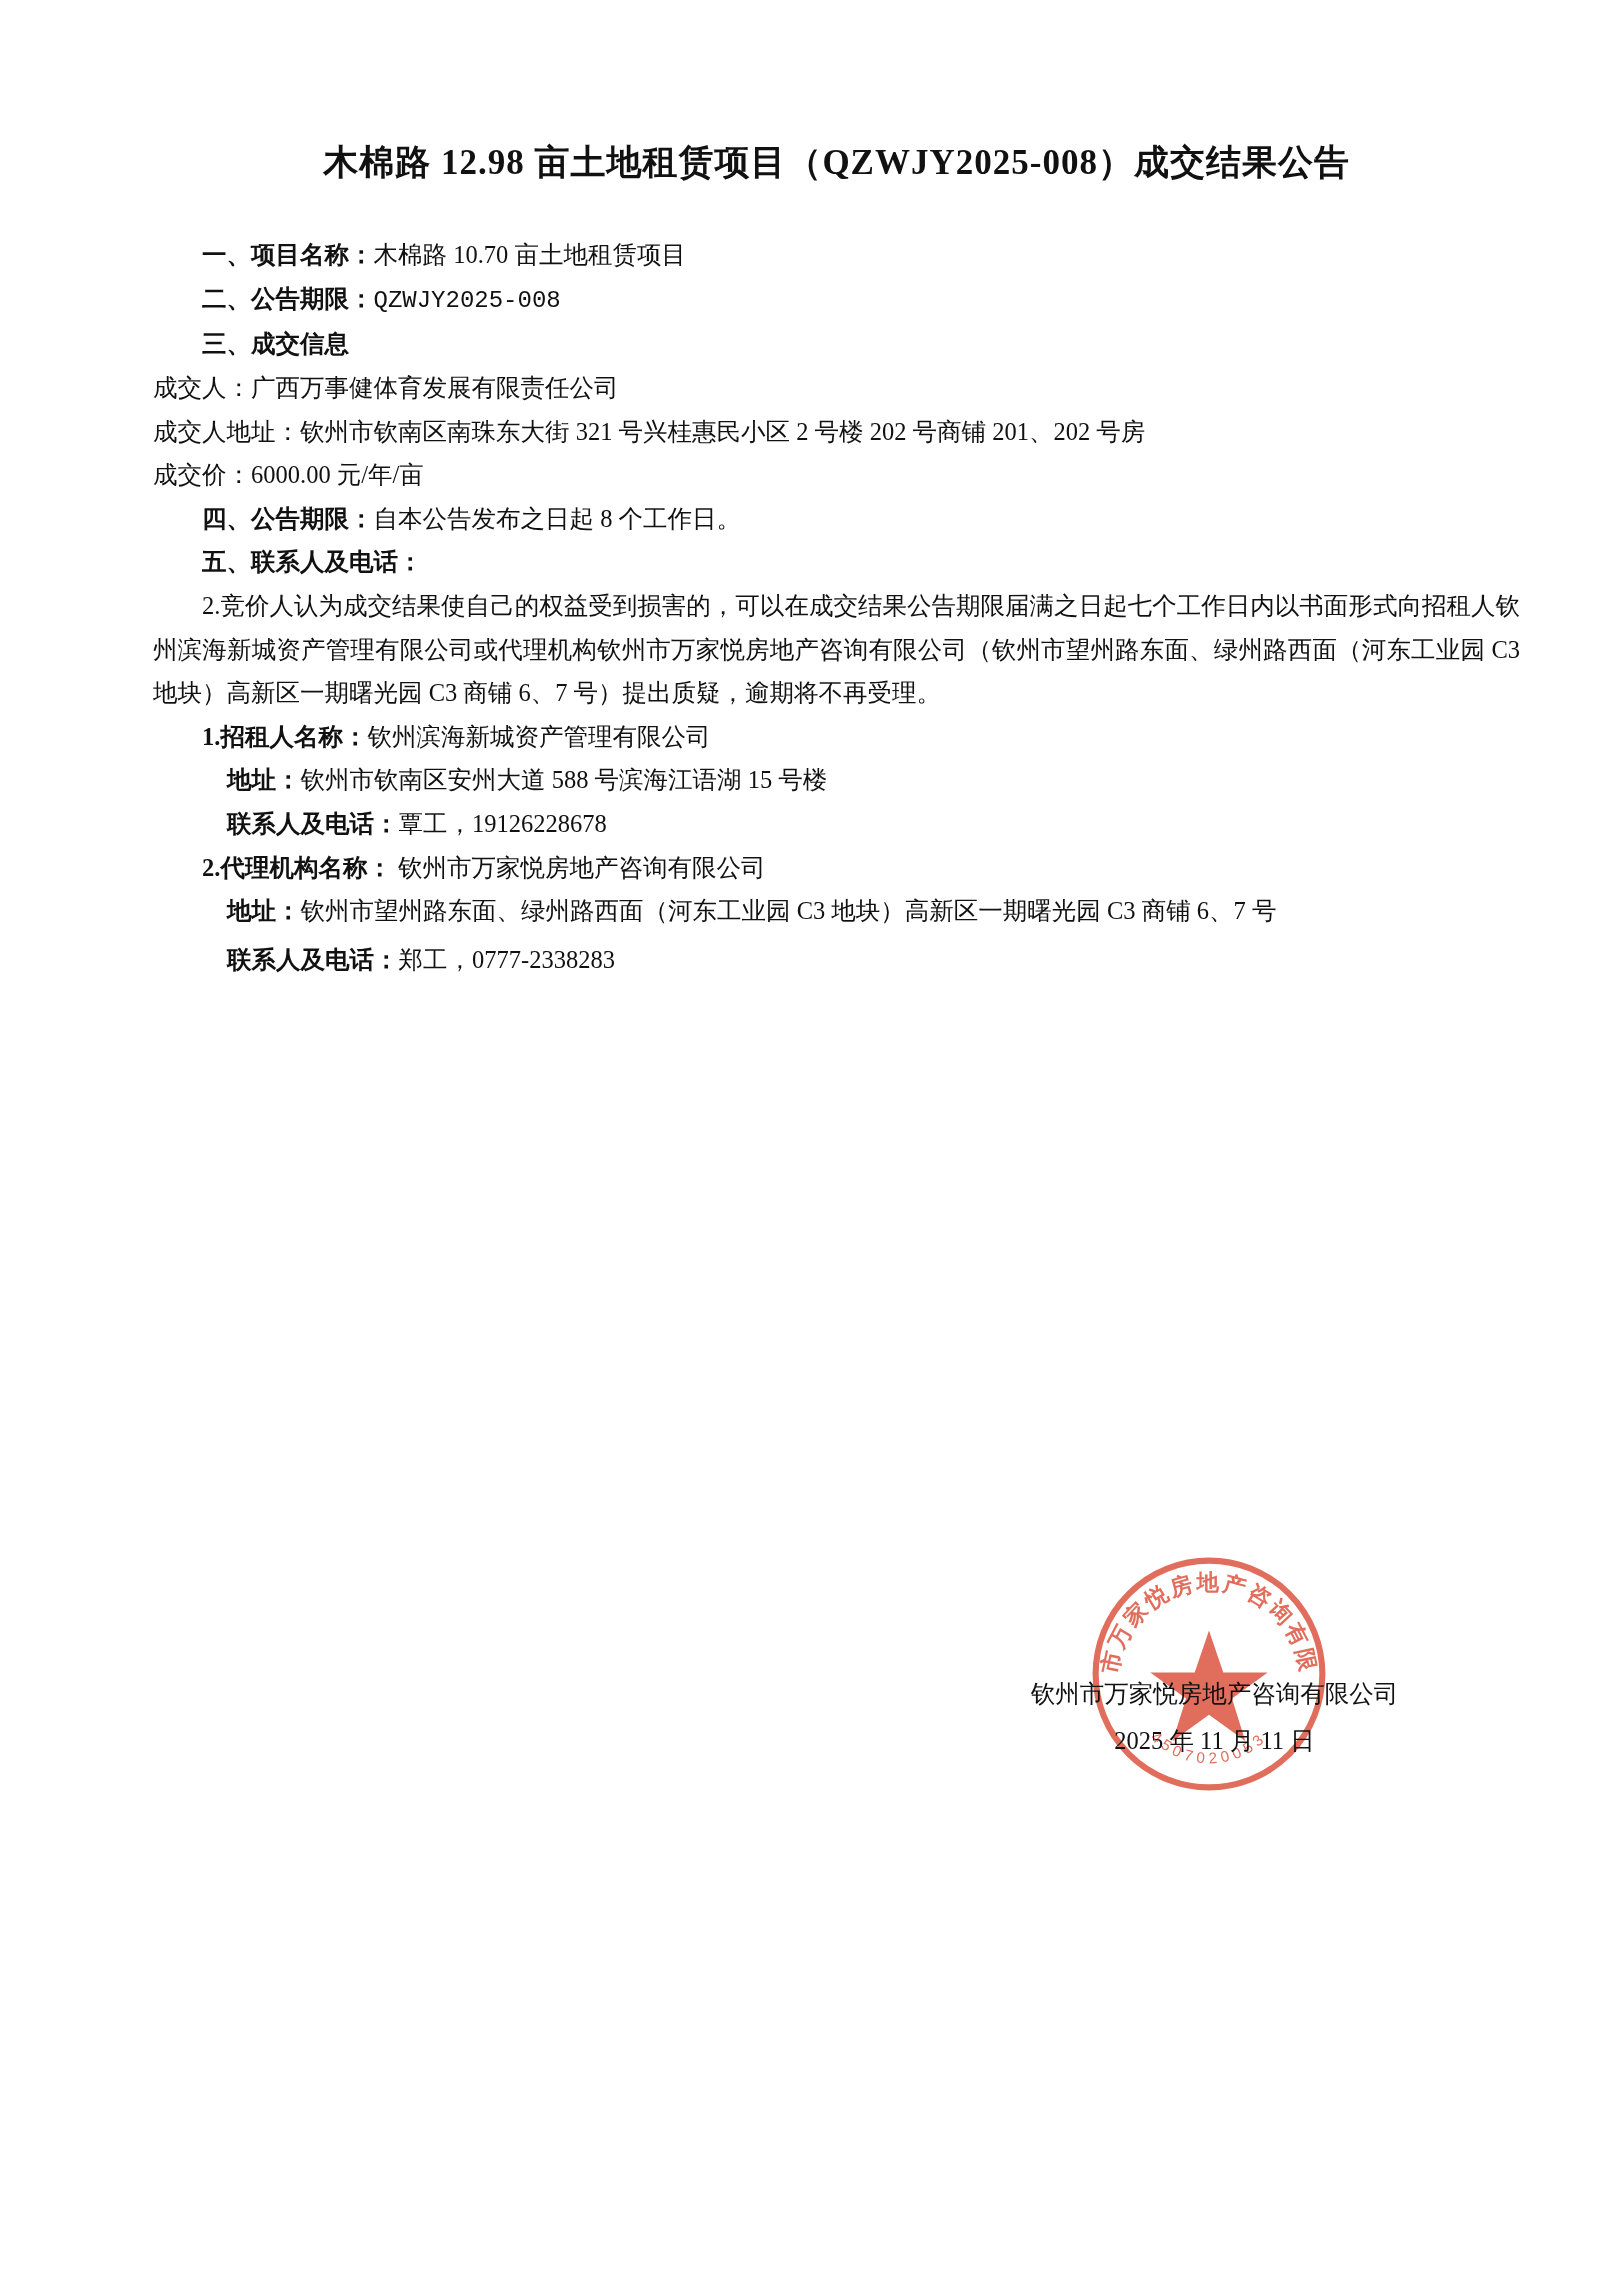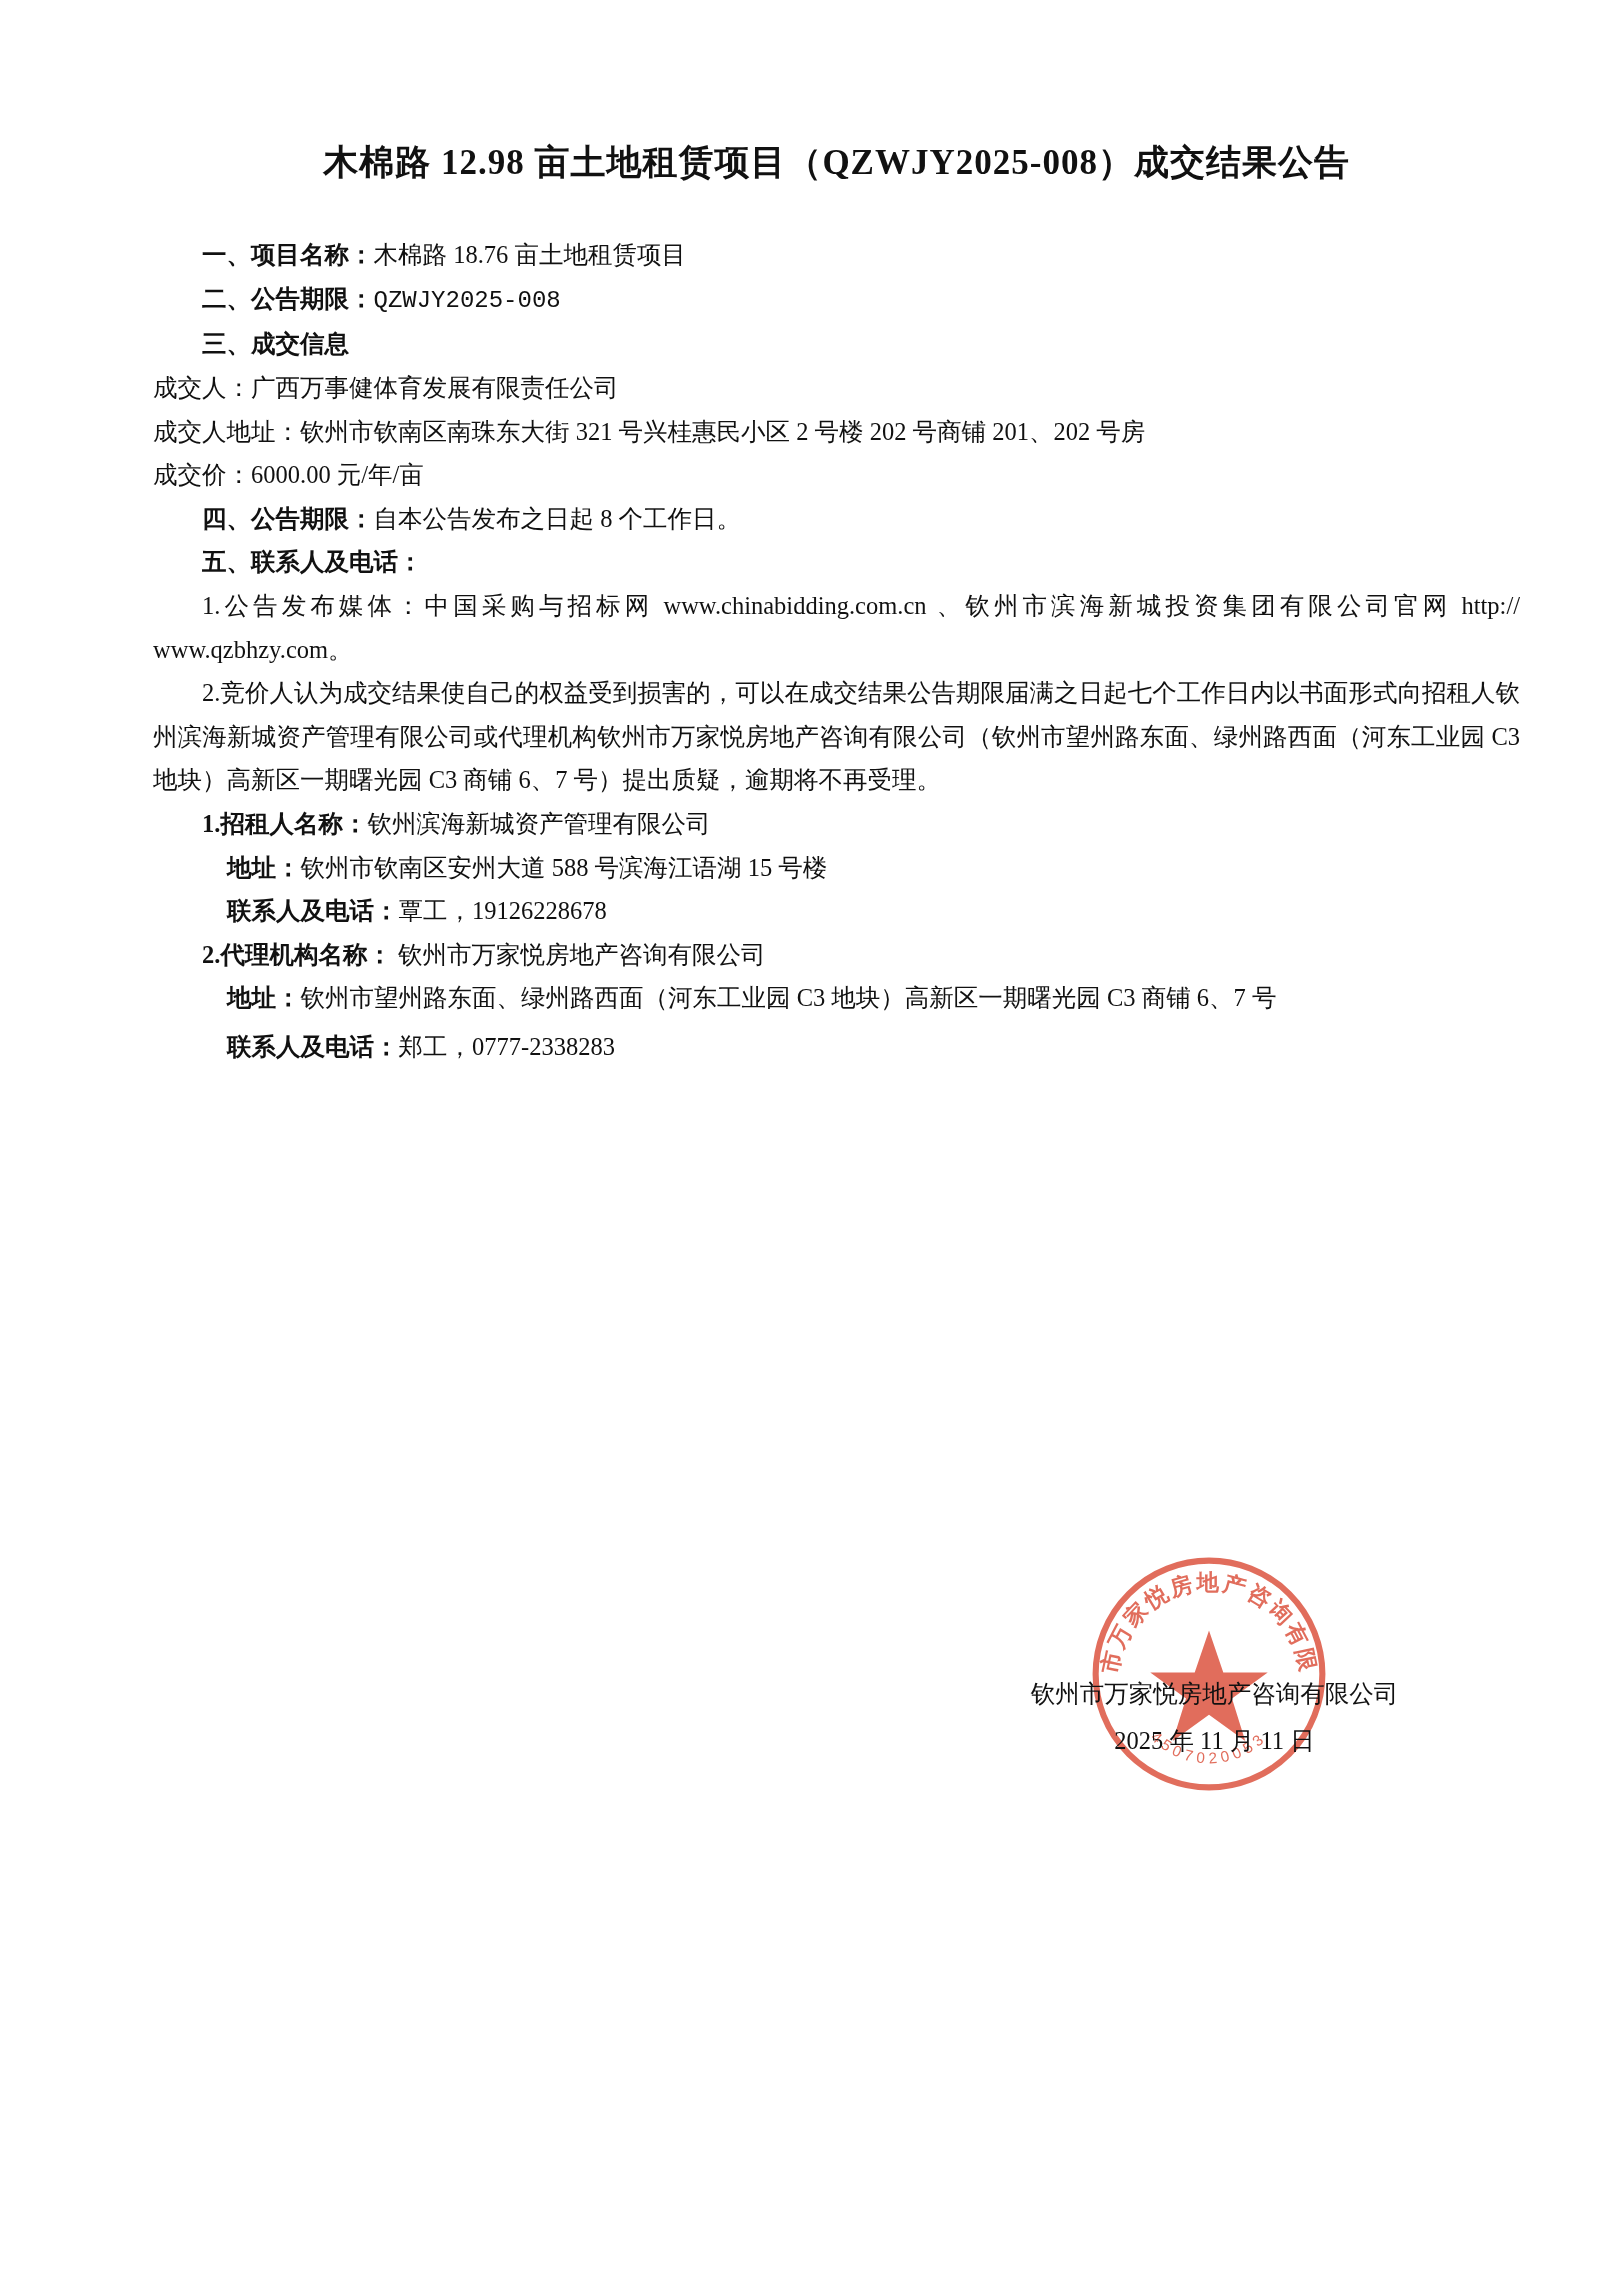--- a/index.html
+++ b/index.html
@@ -90,40 +90,39 @@
 </head>
 <body>
 
 <div class="page">
 
   <h1 class="doc-title">木棉路 12.98 亩土地租赁项目（QZWJY2025-008）成交结果公告</h1>
 
   <div class="block">
 
     <div class="sec-head">
-      <span>一、项目名称：</span><span class="normal">木棉路 18.76 亩土地租赁项目</span>
+      <span>一、项目名称：</span><span class="normal">木棉路 10.70 亩土地租赁项目</span>
     </div>
 
     <div class="sec-head">
       <span>二、公告期限：</span><span class="normal mono">QZWJY2025-008</span>
     </div>
 
     <div class="sec-head">三、成交信息</div>
 
     <div class="line">成交人：广西万事健体育发展有限责任公司</div>
     <div class="line">成交人地址：钦州市钦南区南珠东大街 321 号兴桂惠民小区 2 号楼 202 号商铺 201、202 号房</div>
     <div class="line">成交价：6000.00 元/年/亩</div>
 
     <div class="sec-head">
       <span>四、公告期限：</span><span class="normal">自本公告发布之日起 8 个工作日。</span>
     </div>
 
     <div class="sec-head">五、联系人及电话：</div>
 
-    <div class="para">1.公告发布媒体：中国采购与招标网 www.chinabidding.com.cn 、钦州市滨海新城投资集团有限公司官网 http:// www.qzbhzy.com。</div>
     <div class="para">2.竞价人认为成交结果使自己的权益受到损害的，可以在成交结果公告期限届满之日起七个工作日内以书面形式向招租人钦州滨海新城资产管理有限公司或代理机构钦州市万家悦房地产咨询有限公司（钦州市望州路东面、绿州路西面（河东工业园 C3 地块）高新区一期曙光园 C3 商铺 6、7 号）提出质疑，逾期将不再受理。</div>
 
 
     <div class="para">
       <span class="bold">1.招租人名称：</span><span>钦州滨海新城资产管理有限公司</span>
     </div>
     <div class="indent-hang2">
       <span class="bold">地址：</span><span>钦州市钦南区安州大道 588 号滨海江语湖 15 号楼</span>
     </div>
     <div class="indent-hang2">

